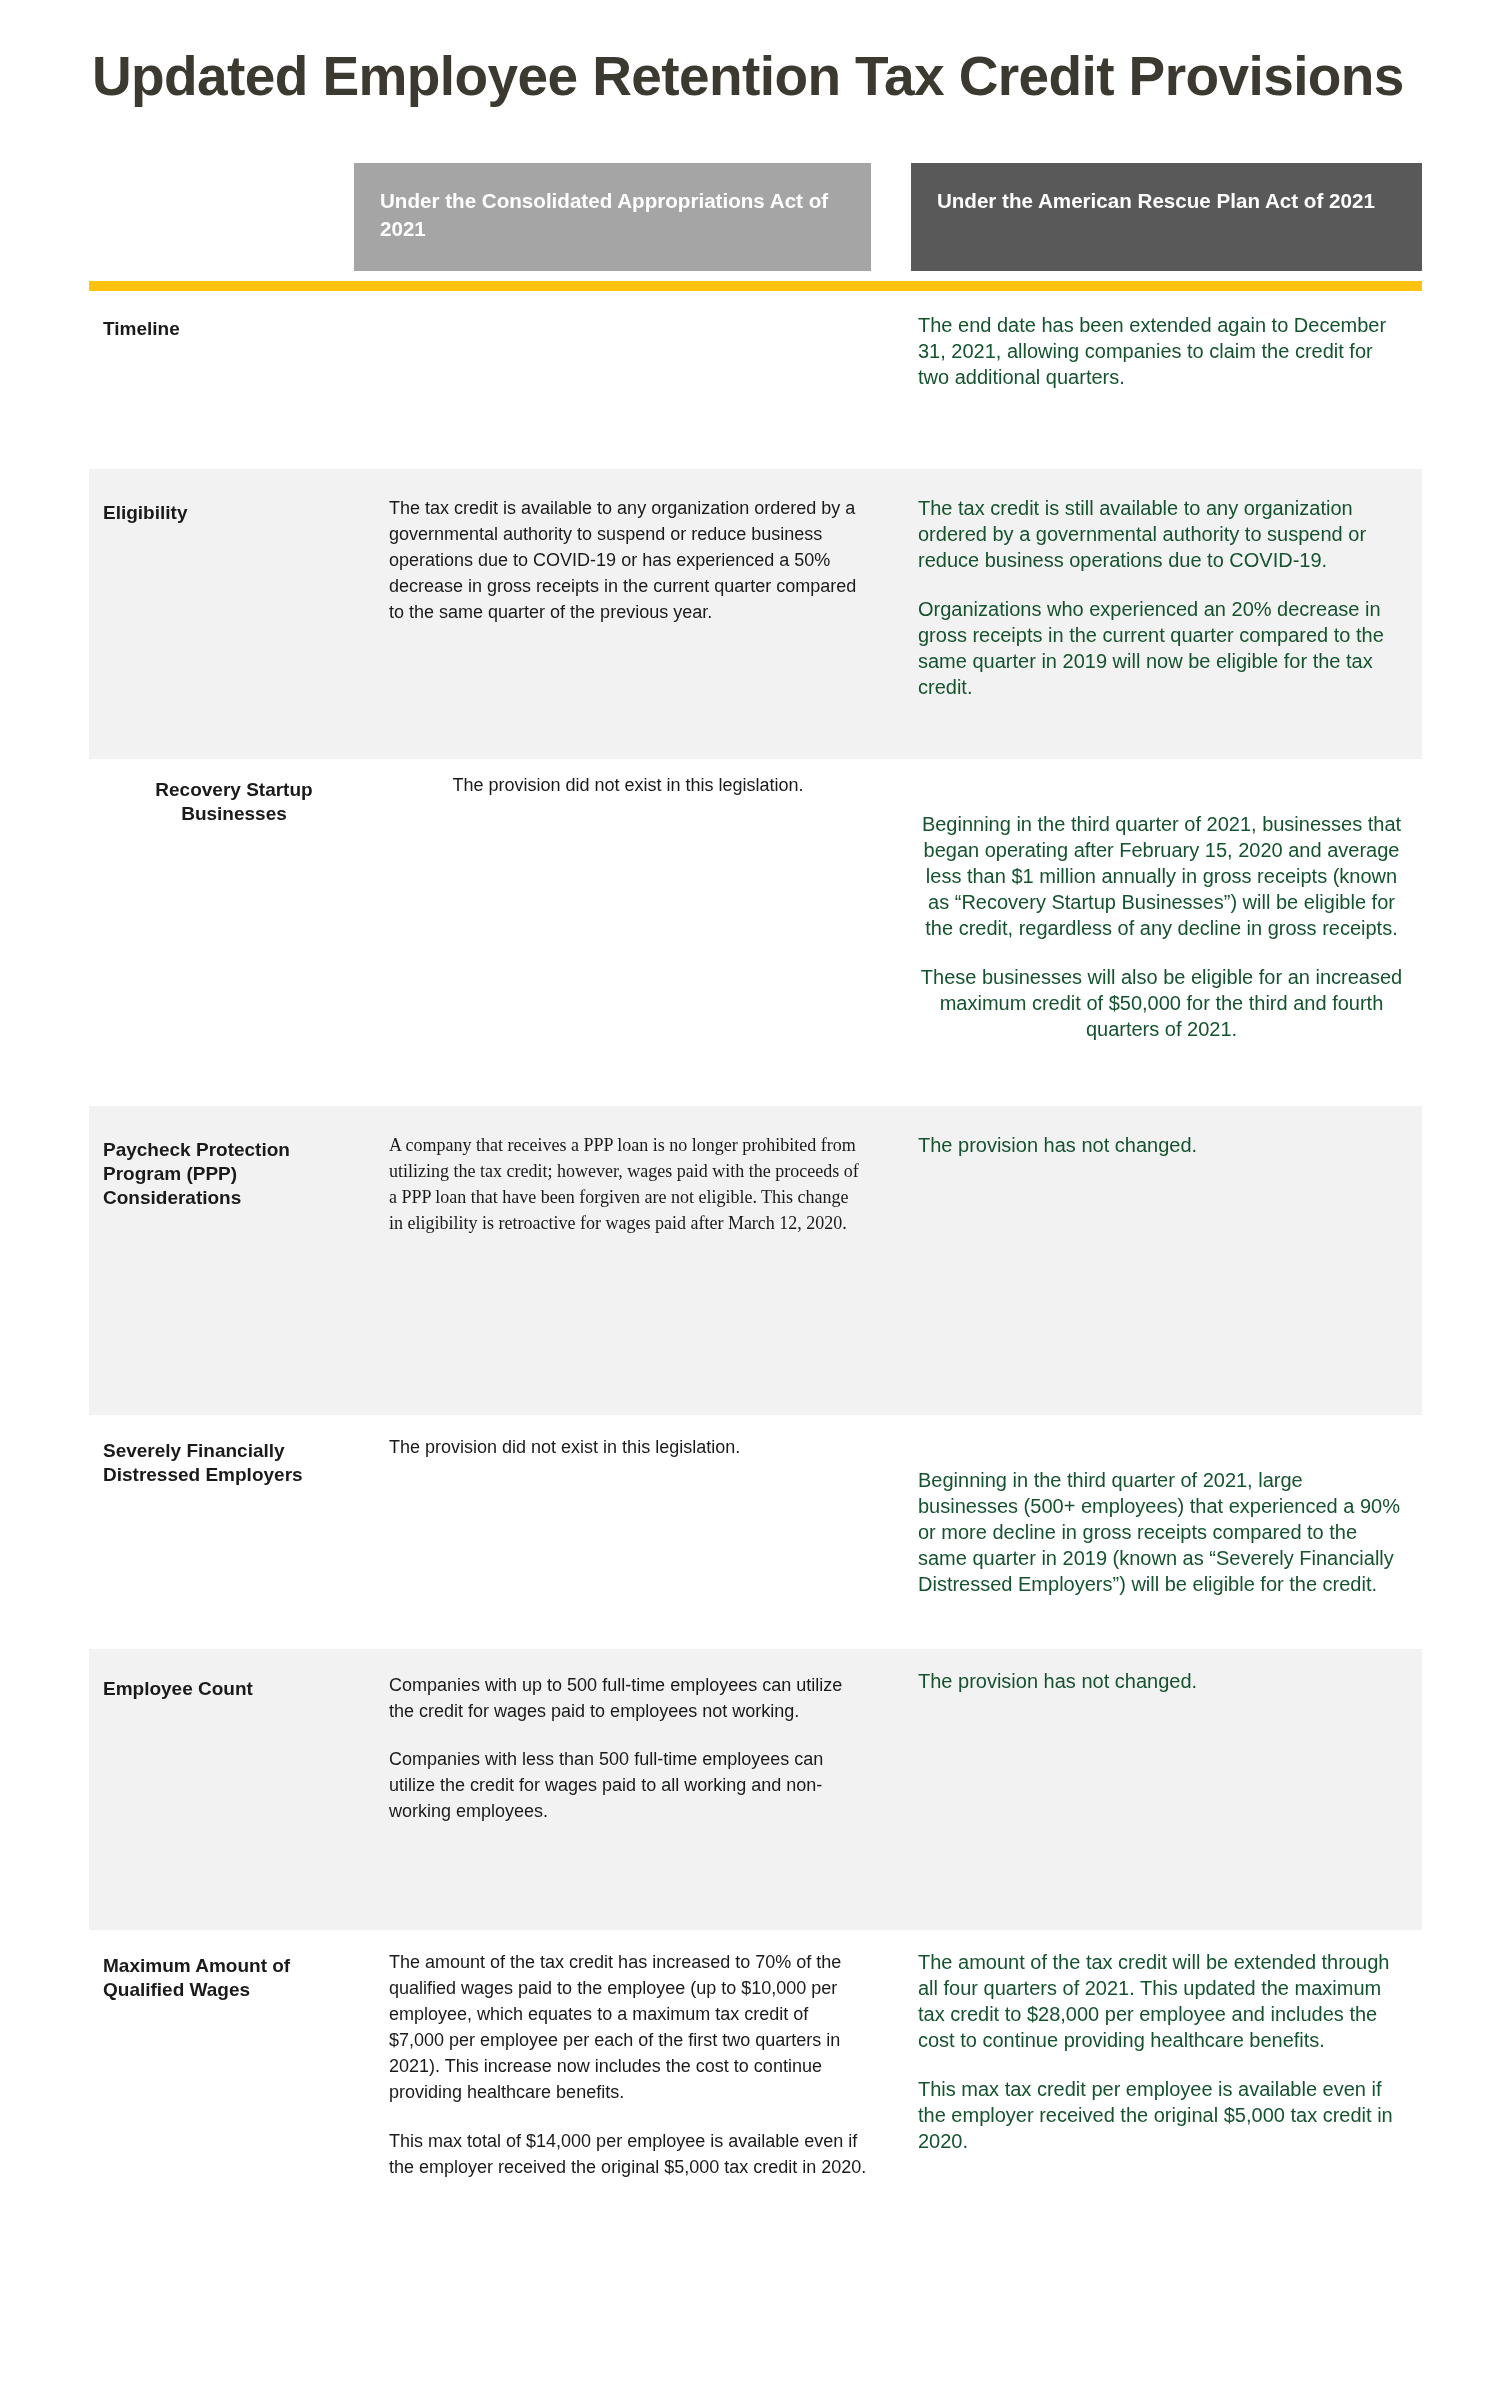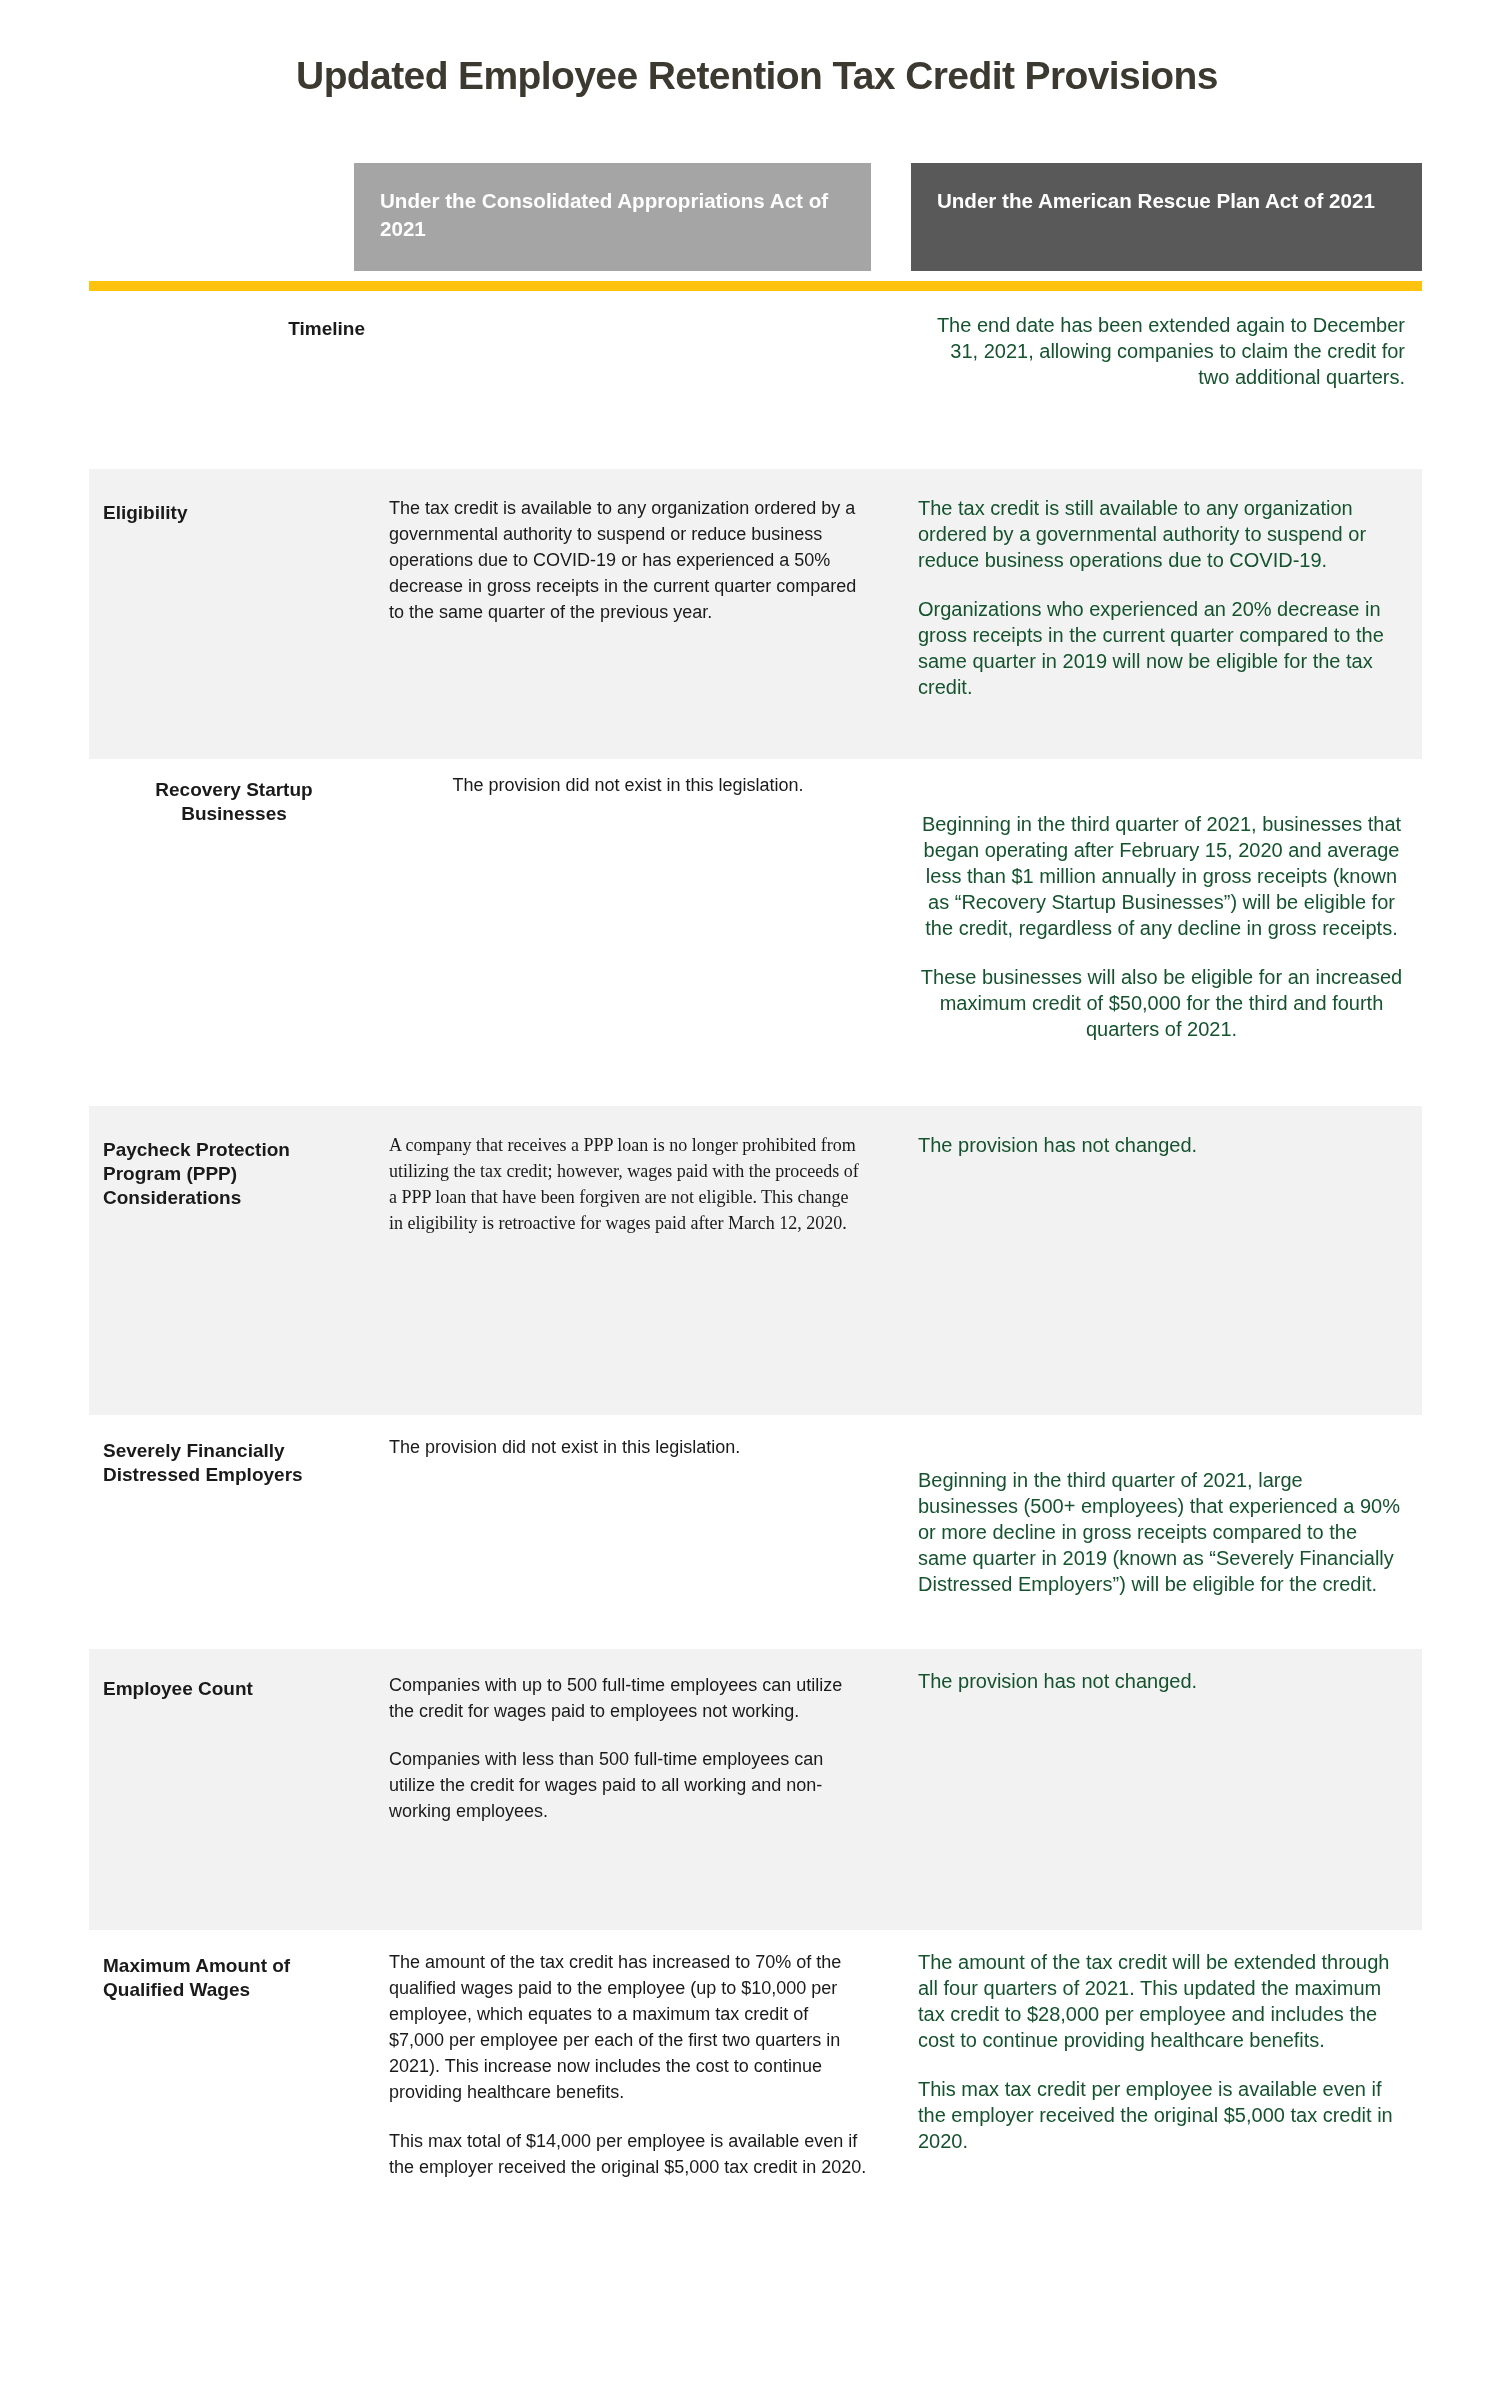--- a/index.html
+++ b/index.html
@@ -22,27 +22,26 @@
     overflow: hidden;
     background: #ffffff;
   }
 
   
   .title {
     position: absolute;
     left: 92px;
     top: 49px;
     width: 1330px;
-    font-size: 39px;
+    font-size: 55px;
     line-height: 54px;
     font-weight: bold;
     color: #3c3930;
     letter-spacing: -0.6px;
     white-space: nowrap;
-    text-align: center;
   }
 
   
   .header-band {
     position: absolute;
     left: 354px;
     top: 163px;
     width: 1068px;
     height: 108px;
     display: flex;
@@ -143,21 +142,21 @@
   <div class="title">Updated Employee Retention Tax Credit Provisions</div>
 
   <div class="header-band">
     <div class="header-cell col1">Under the Consolidated Appropriations Act of 2021</div>
     <div class="header-cell col2">Under the American Rescue Plan Act of 2021</div>
   </div>
 
   <div class="yellow-rule"></div>
 
   <div class="rows" id="rows">
-      <div class="row" style="height: 178px; text-align: right;">
+      <div class="row" style="height: 178px;">
         <div class="band"></div>
         <div class="inner">
           <div class="cell cell-label" style="top: 26px;">Timeline</div>
           <div class="cell cell-col2" style="top: 20.6px;">
             <p>The end date has been extended again to December 31, 2021, allowing companies to claim the credit for two additional quarters.</p>
           </div>
         </div>
       </div>
       <div class="row shaded" style="height: 290px;">
         <div class="band"></div>

